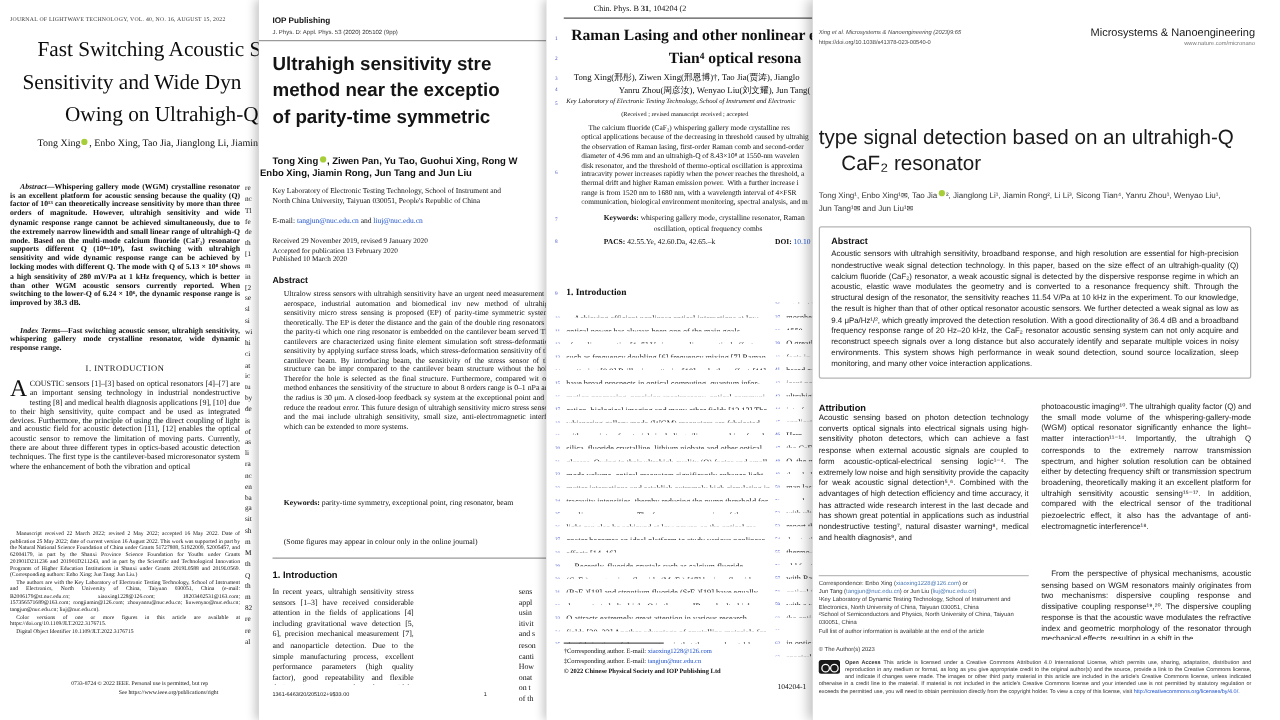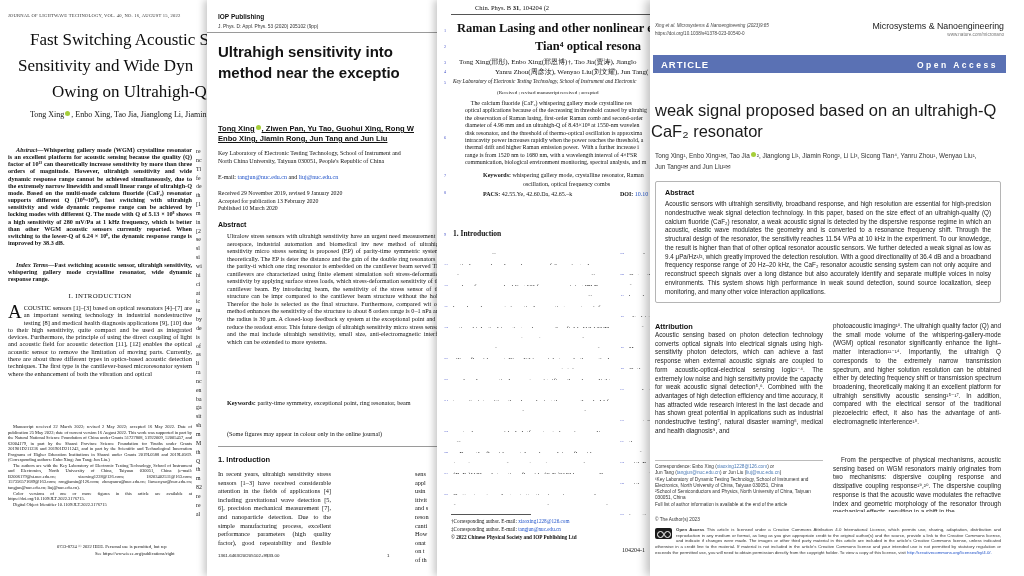--- a/index.html
+++ b/index.html
@@ -26,21 +26,21 @@
   .p1-drop{float:left;font-size:19px;line-height:15px;margin:0 2px 0 0;}
   .p1-fn{width:184px;font-size:4.5px;line-height:5.55px;overflow:hidden;}
   .p1-fn p{margin:0;text-indent:5px;}
   .p1-foot{font-size:4.6px;}
   .p1-frag div{height:8.85px;font-size:5.8px;overflow:hidden;}
   
   .p2-pub{font-weight:bold;font-size:6.5px;}
   .p2-jline{font-size:4.8px;color:#333;}
   .p2-rule{height:1px;background:#9a9a9a;}
   .p2-title{font-size:15px;font-weight:bold;color:#141414;}
-  .p2-auth{font-size:7.6px;font-weight:bold;text-decoration:underline;}
+  .p2-auth{font-size:7.6px;font-weight:bold;}
   .p2-affil{font-size:6px;}
   .p2-mail{font-size:6px;}
   .p2-recv div{font-size:5.8px;line-height:7.6px;}
   .p2-abslabel{font-size:7px;font-weight:bold;}
   .p2-abstract{width:215px;font-size:6.2px;line-height:7.55px;overflow:hidden;}
   .p2-kw{width:212px;font-size:6.2px;line-height:7.6px;}
   .p2-note{font-size:6.2px;}
   .p2-sec{font-size:7.5px;font-weight:bold;}
   .p2-intro{width:113px;font-size:6.3px;line-height:8.6px;overflow:hidden;}
   .p2-frag div{height:8.6px;font-size:6.3px;overflow:hidden;}
@@ -152,24 +152,25 @@
         <div class="nw">re</div>
         <div class="nw">re</div>
         <div class="nw">al</div>
       </div>
   </div>
 
   <div class="page sans" id="p2">
     <div class="abs nw p2-pub" style="left:11px;top:13px;">IOP Publishing</div>
     <div class="abs nw p2-jline" style="left:11px;top:24px;">J. Phys. D: Appl. Phys. 53 (2020) 205102 (9pp)</div>
     <div class="abs p2-rule" style="left:0;top:32px;width:230px;"></div>
-    <div class="abs nw p2-title" style="left:11px;top:43px;">Ultrahigh sensitivity into</div>
+    <div class="abs nw p2-title" style="left:11px;top:43px;">Ultrahigh sensitivity stre</div>
     <div class="abs nw p2-title" style="left:11px;top:64px;">method near the exceptio</div>
+    <div class="abs nw p2-title" style="left:11px;top:85px;">of parity-time symmetric</div>
     <div class="abs nw p2-auth" style="left:11px;top:124px;"><span>Tong Xing</span><span class="orcid"></span><span>, Ziwen Pan, Yu Tao, Guohui Xing, Rong W</span></div>
-    <div class="abs nw p2-auth" style="left:11px;top:134px;">Enbo Xing, Jiamin Rong, Jun Tang and Jun Liu</div>
+    <div class="abs nw p2-auth" style="left:1px;top:134px;">Enbo Xing, Jiamin Rong, Jun Tang and Jun Liu</div>
     <div class="abs nw p2-affil serif" style="left:11px;top:150px;">Key Laboratory of Electronic Testing Technology, School of Instrument and</div>
     <div class="abs nw p2-affil serif" style="left:11px;top:158px;">North China University, Taiyuan 030051, People's Republic of China</div>
     <div class="abs nw p2-mail serif" style="left:11px;top:174px;"><span>E-mail: </span><span class="link">tangjun@nuc.edu.cn</span><span> and </span><span class="link">liuj@nuc.edu.cn</span></div>
     <div class="abs p2-recv serif" style="left:11px;top:190px;">
         <div class="nw">Received 29 November 2019, revised 9 January 2020</div>
         <div class="nw">Accepted for publication 13 February 2020</div>
         <div class="nw">Published 10 March 2020</div>
       </div>
     <div class="abs nw p2-abslabel" style="left:11px;top:221px;">Abstract</div>
     <p class="abs jus p2-abstract serif" style="left:20px;top:232px;height:142px;margin:0;">Ultralow stress sensors with ultrahigh sensitivity have an urgent need measurement in aerospace, industrial automation and biomedical inv new method of ultrahigh sensitivity micro stress sensing is proposed (EP) of parity-time symmetric systems theoretically. The EP is deter the distance and the gain of the double ring resonators in the parity-ti which one ring resonator is embedded on the cantilever beam served The cantilevers are characterized using finite element simulation soft stress-deformation sensitivity by applying surface stress loads, which stress-deformation sensitivity of the cantilever beam. By introducing beam, the sensitivity of the stress sensor of the structure can be impr compared to the cantilever beam structure without the hole. Therefor the hole is selected as the final structure. Furthermore, compared wit our method enhances the sensitivity of the structure to about 8 orders range is 0–1 nPa and the radius is 30 μm. A closed-loop feedback sy system at the exceptional point and to reduce the readout error. This future design of ultrahigh sensitivity micro stress sensor, and the mai include ultrahigh sensitivity, small size, anti-electromagnetic interfer which can be extended to more systems.</p>
@@ -201,21 +202,21 @@
     <span class="abs p3-ln" style="left:7px;top:28px;">1</span>
     <span class="abs p3-ln" style="left:7px;top:44px;">2</span>
     <span class="abs p3-ln" style="left:7px;top:60px;">3</span>
     <span class="abs p3-ln" style="left:7px;top:69px;">4</span>
     <span class="abs p3-ln" style="left:7px;top:80px;">5</span>
     <span class="abs p3-ln" style="left:7px;top:135px;">6</span>
     <span class="abs p3-ln" style="left:7px;top:173px;">7</span>
     <span class="abs p3-ln" style="left:7px;top:190px;">8</span>
     <div class="abs nw p3-title" style="left:20px;top:21px;">Raman Lasing and other nonlinear effe</div>
     <div class="abs nw p3-title" style="left:98px;top:39px;">Tian⁴ optical resona</div>
-    <div class="abs nw p3-auth" style="left:22px;top:57px;">Tong Xing(邢彤),  Enbo Xing(邢恩博)†,  Tao Jia(贾涛),  Jianglo</div>
+    <div class="abs nw p3-auth" style="left:22px;top:57px;">Tong Xing(邢彤),  Ziwen Xing(邢恩博)†,  Tao Jia(贾涛),  Jianglo</div>
     <div class="abs nw p3-auth" style="left:58px;top:67px;text-align:right;">Yanru Zhou(周彦汝),  Wenyao Liu(刘文耀),  Jun Tang(</div>
     <div class="abs nw p3-affil" style="left:16px;top:78px;">Key Laboratory of Electronic Testing Technology, School of Instrument and Electronic</div>
     <div class="abs nw p3-recv" style="left:60px;top:90px;">(Received ; revised manuscript received ; accepted</div>
     <div class="abs p3-absl" style="left:28px;top:100px;width:190px;">
         <div>    The calcium fluoride (CaF₂) whispering gallery mode crystalline res</div>
         <div>optical applications because of the decreasing in threshold caused by ultrahig</div>
         <div>the observation of Raman lasing, first-order Raman comb and second-order</div>
         <div>diameter of 4.96 mm and an ultrahigh-Q of 8.43×10⁸ at 1550-nm wavelen</div>
         <div>disk resonator, and the threshold of thermo-optical oscillation is approxima</div>
         <div>intracavity power increases rapidly when the power reaches the threshold, a</div>
@@ -292,26 +293,22 @@
     <div class="abs nw p3-fn" style="left:14px;top:525px;"><span>‡Corresponding author. E-mail: </span><span class="link">tangjun@nuc.edu.cn</span></div>
     <div class="abs nw p3-fn" style="left:14px;top:533px;font-weight:bold;">© 2022  Chinese Physical Society and IOP Publishing Ltd</div>
     <div class="abs nw p3-foot" style="left:185px;top:547px;">104204-1</div>
   </div>
 
   <div class="page p4" id="p4">
     <div class="abs nw p4-ref" style="left:5px;top:23px;font-style:italic;">Xing et al. Microsystems &amp; Nanoengineering (2023)9:65</div>
     <div class="abs nw p4-ref" style="left:5px;top:31px;">https://doi.org/10.1038/s41378-023-00540-0</div>
     <div class="abs nw p4-jn" style="right:20px;top:21px;">Microsystems &amp; Nanoengineering</div>
     <div class="abs nw p4-ju" style="right:20px;top:32px;">www.nature.com/micronano</div>
-    <div class="abs p4-banner" style="left:3px;top:55px;">
-      <span class="bl">ARTICLE</span>
-      <span class="br">Open Access</span>
-    </div>
-    <div class="abs nw p4-title" style="left:5px;top:101px;">weak signal proposed based on an ultrahigh-Q</div>
-    <div class="abs nw p4-title" style="left:1px;top:122px;">CaF₂ resonator</div>
+    <div class="abs nw p4-title" style="left:5px;top:101px;">type signal detection based on an ultrahigh-Q</div>
+    <div class="abs nw p4-title" style="left:23px;top:122px;">CaF₂ resonator</div>
     <div class="abs nw p4-auth" style="left:5px;top:152px;"><span>Tong Xing¹, Enbo Xing¹✉, Tao Jia</span><span class="orcid"></span><span>², Jianglong Li¹, Jiamin Rong², Li Li³, Sicong Tian⁴, Yanru Zhou¹, Wenyao Liu¹,</span></div>
     <div class="abs nw p4-auth" style="left:5px;top:163px;">Jun Tang¹✉ and Jun Liu¹✉</div>
     <div class="abs p4-absbox" style="left:5px;top:181px;">
       <div class="p4-abslabel">Abstract</div>
       <div class="jus p4-abstext">Acoustic sensors with ultrahigh sensitivity, broadband response, and high resolution are essential for high-precision nondestructive weak signal detection technology. In this paper, based on the size effect of an ultrahigh-quality (Q) calcium fluoride (CaF₂) resonator, a weak acoustic signal is detected by the dispersive response regime in which an acoustic, elastic wave modulates the geometry and is converted to a resonance frequency shift. Through the structural design of the resonator, the sensitivity reaches 11.54 V/Pa at 10 kHz in the experiment. To our knowledge, the result is higher than that of other optical resonator acoustic sensors. We further detected a weak signal as low as 9.4 μPa/Hz¹/², which greatly improved the detection resolution. With a good directionality of 36.4 dB and a broadband frequency response range of 20 Hz–20 kHz, the CaF₂ resonator acoustic sensing system can not only acquire and reconstruct speech signals over a long distance but also accurately identify and separate multiple voices in noisy environments. This system shows high performance in weak sound detection, sound source localization, sleep monitoring, and many other voice interaction applications.</div>
     </div>
     <div class="abs nw p4-h" style="left:5px;top:322px;">Attribution</div>
     <p class="abs jus p4-col" style="left:5px;top:331px;height:125px;margin:0;">Acoustic sensing based on photon detection technology converts optical signals into electrical signals using high-sensitivity photon detectors, which can achieve a fast response when external acoustic signals are coupled to form acoustic-optical-electrical sensing logic¹⁻⁴. The extremely low noise and high sensitivity provide the capacity for weak acoustic signal detection⁵,⁶. Combined with the advantages of high detection efficiency and time accuracy, it has attracted wide research interest in the last decade and has shown great potential in applications such as industrial nondestructive testing⁷, natural disaster warning⁸, medical and health diagnosis⁹, and</p>
     <div class="abs p4-rule" style="left:5px;top:460px;"></div>
     <div class="abs p4-corr" style="left:5px;top:464px;">

